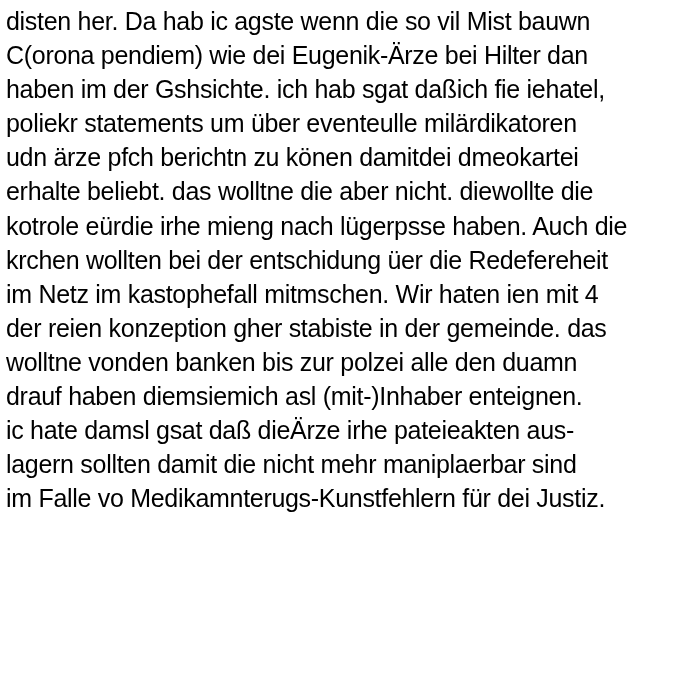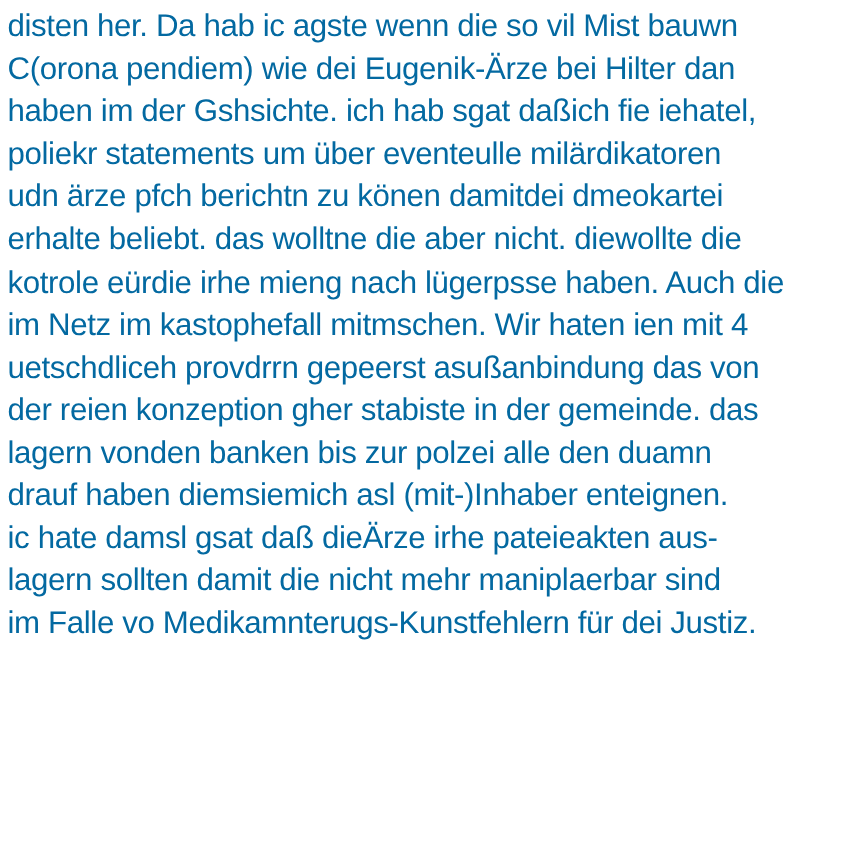--- a/index.html
+++ b/index.html
@@ -16,42 +16,42 @@
     box-sizing: border-box;
   }
   .text-block {
     position: absolute;
     top: 4px;
     left: 6px;
     right: 2px;
     font-family: "Liberation Sans", "DejaVu Sans", sans-serif;
     font-size: 25px;
     line-height: 34.1px;
-    color: #0369a1;
+    color: #000000;
     letter-spacing: -0.3px;
     white-space: nowrap;
   }
   .text-line {
     height: 34.1px;
   }
 </style>
 </head>
 <body>
 
 <div class="page">
   <div class="text-block">
     <div class="text-line">disten her. Da hab ic agste wenn die so vil Mist bauwn</div>
     <div class="text-line">C(orona pendiem) wie dei Eugenik-Ärze bei Hilter dan</div>
     <div class="text-line">haben im der Gshsichte. ich hab sgat daßich fie iehatel,</div>
     <div class="text-line">poliekr statements um über eventeulle milärdikatoren</div>
     <div class="text-line">udn ärze pfch berichtn zu könen damitdei dmeokartei</div>
     <div class="text-line">erhalte beliebt. das wolltne die aber nicht. diewollte die</div>
     <div class="text-line">kotrole eürdie irhe mieng nach lügerpsse haben. Auch die</div>
+    <div class="text-line">krchen wollten bei der entschidung üer die Redefereheit</div>
     <div class="text-line">im Netz im kastophefall mitmschen. Wir haten ien mit 4</div>
-    <div class="text-line">uetschdliceh provdrrn gepeerst asußanbindung das von</div>
     <div class="text-line">der reien konzeption gher stabiste in der gemeinde. das</div>
-    <div class="text-line">lagern vonden banken bis zur polzei alle den duamn</div>
+    <div class="text-line">wolltne vonden banken bis zur polzei alle den duamn</div>
     <div class="text-line">drauf haben diemsiemich asl (mit-)Inhaber enteignen.</div>
     <div class="text-line">ic hate damsl gsat daß dieÄrze irhe pateieakten aus-</div>
     <div class="text-line">lagern sollten damit die nicht mehr maniplaerbar sind</div>
     <div class="text-line">im Falle vo Medikamnterugs-Kunstfehlern für dei Justiz.</div>
   </div>
 </div>
 
 </body></html>

